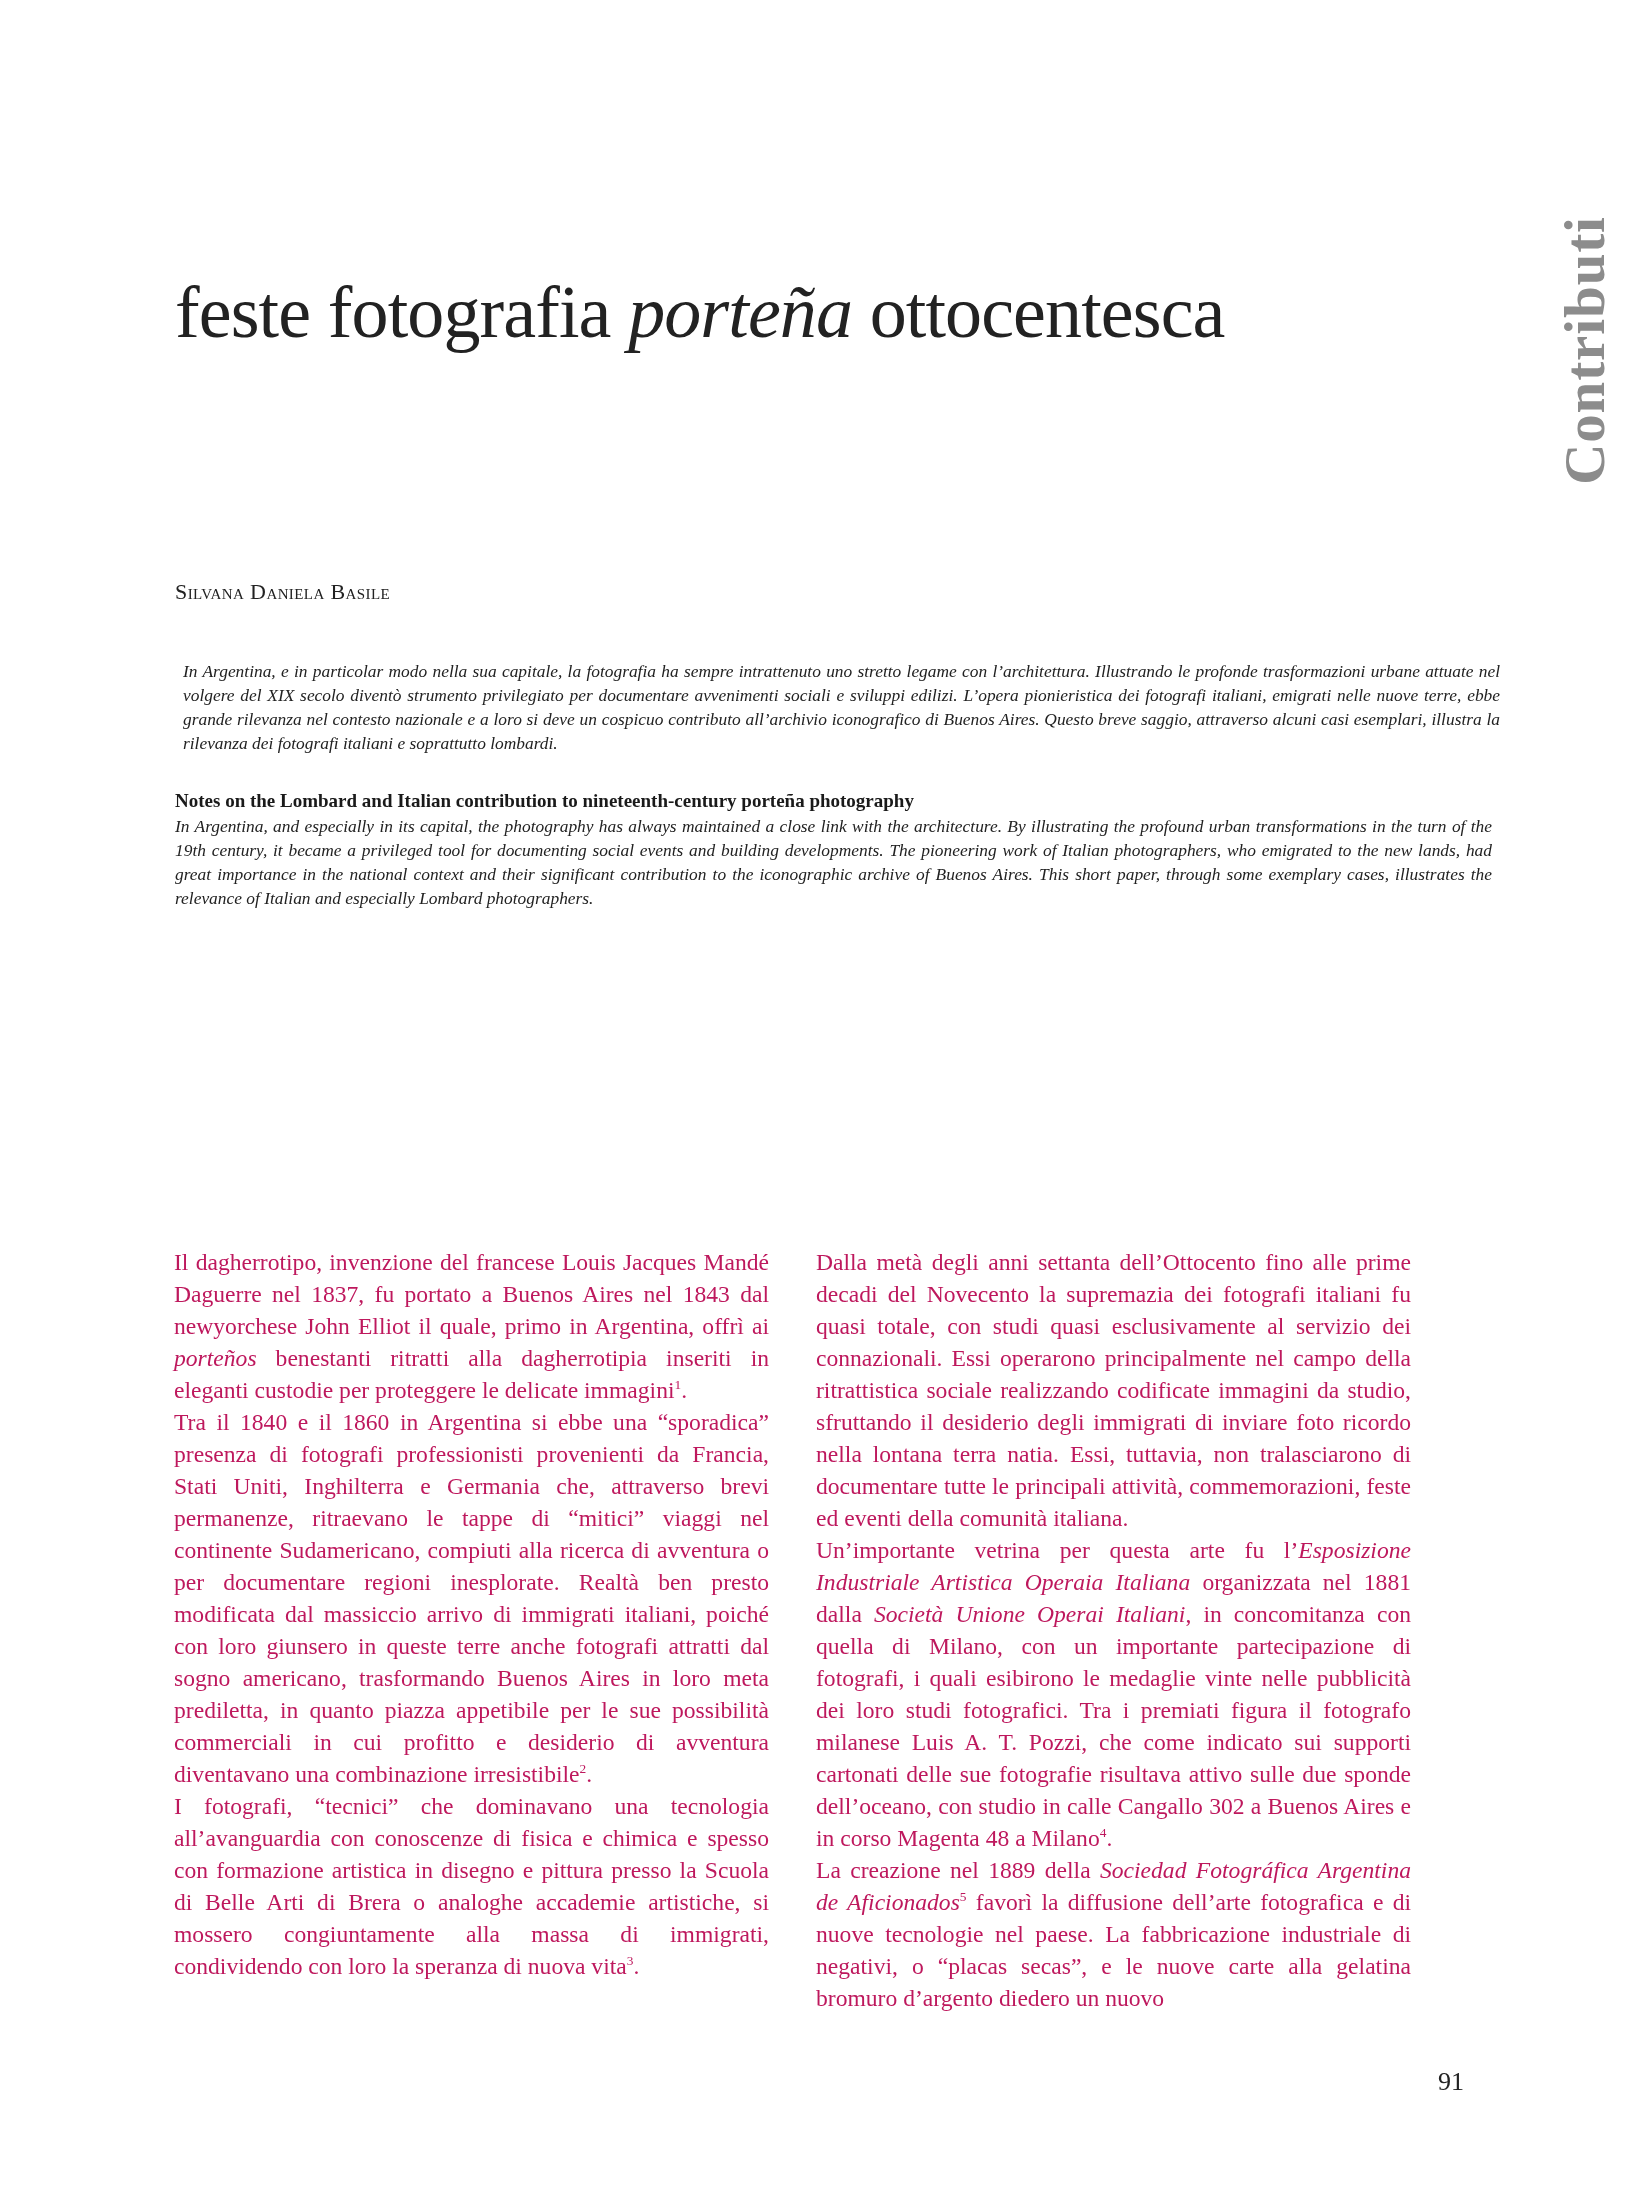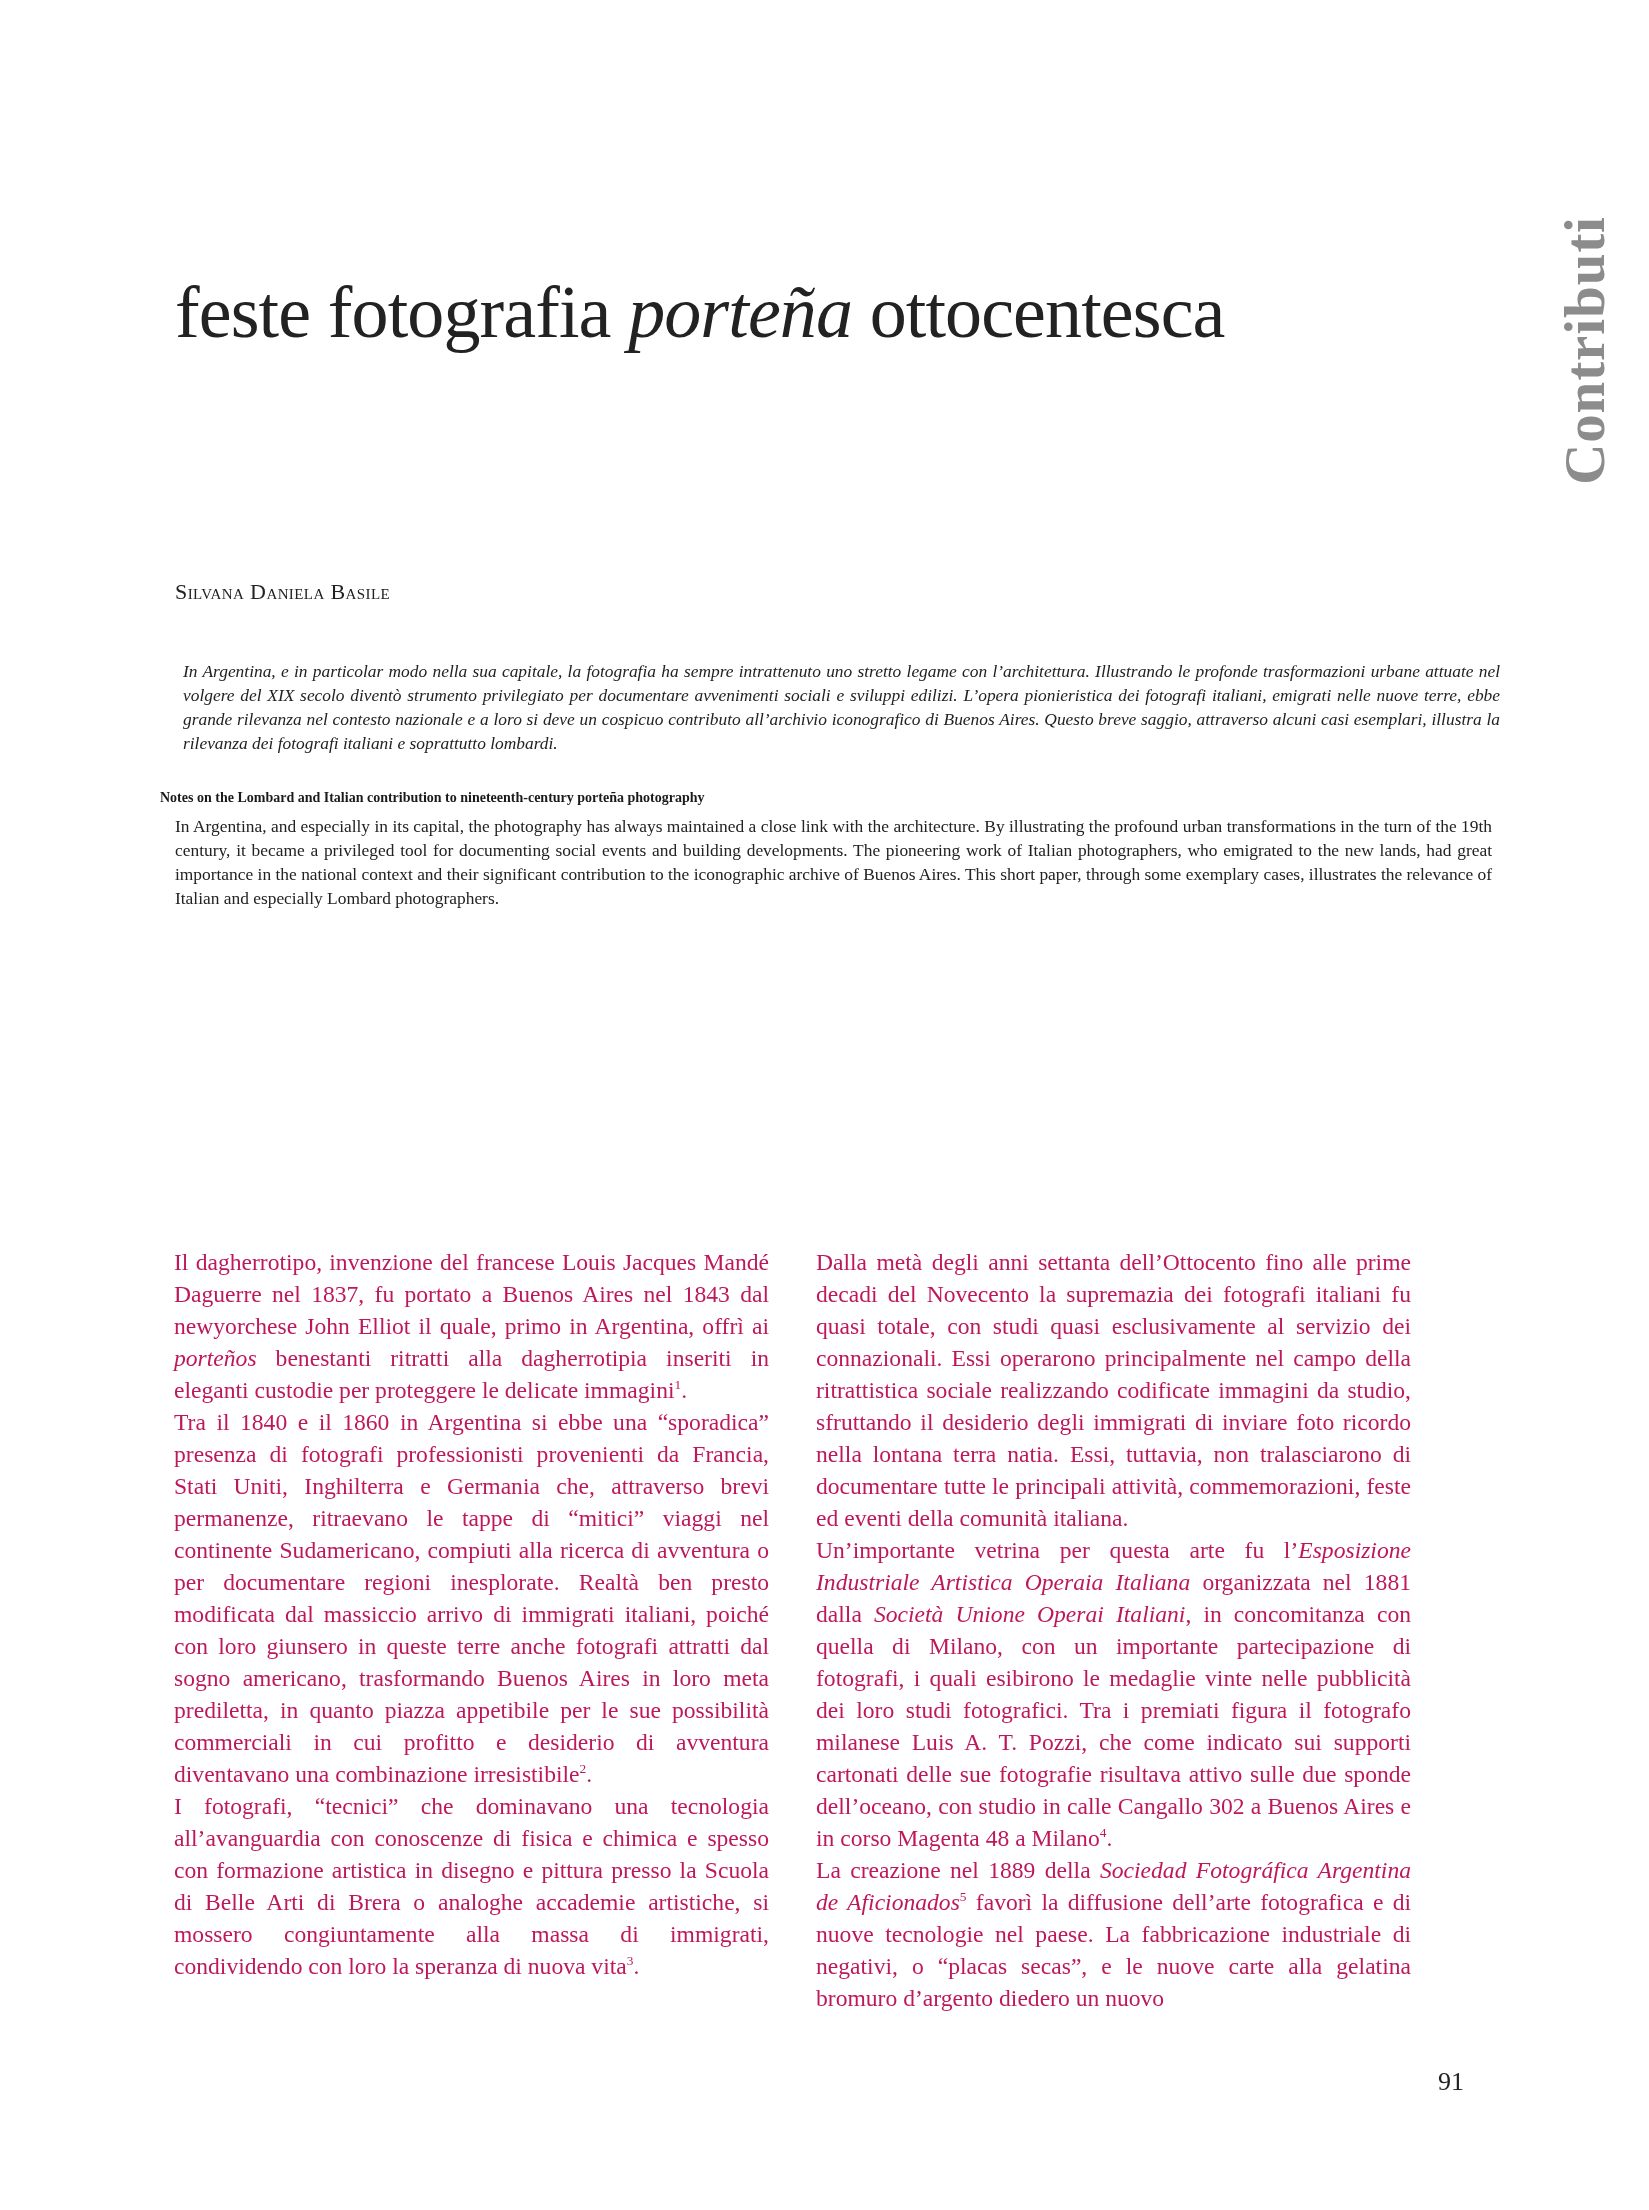--- a/index.html
+++ b/index.html
@@ -24,26 +24,26 @@
   .author {
     position: absolute; left: 175px; top: 579px;
     font-size: 22px; font-variant: small-caps; letter-spacing: 0.4px; color: #222;
   }
   .abstract-it {
     position: absolute; left: 175px; top: 651px; width: 1317px;
     font-size: 17.4px; line-height: 24px; font-style: italic; text-align: justify; color: #222;
     margin: 8px;
   }
   .en-title {
-    position: absolute; left: 160px; top: 790px; width: 1317px;
-    font-size: 14px; font-weight: bold; color: #1a1a1a; margin: 0;
+    position: absolute; left: 175px; top: 790px; width: 1317px;
+    font-size: 19px; font-weight: bold; color: #1a1a1a; margin: 0;
   }
   .abstract-en {
     position: absolute; left: 175px; top: 814px; width: 1317px;
-    font-size: 17.4px; line-height: 24px; text-align: justify; color: #222;
+    font-size: 17.4px; line-height: 24px; font-style: italic; text-align: justify; color: #222;
     margin: 0;
   }
   .col {
     position: absolute; top: 1246px; width: 595px;
     font-size: 23.6px; line-height: 32px; text-align: justify; color: #be185d;
   }
   .col.left { left: 174px; }
   .col.right { left: 816px; }
   .col p { margin: 0; }
   .col em { font-style: italic; }

